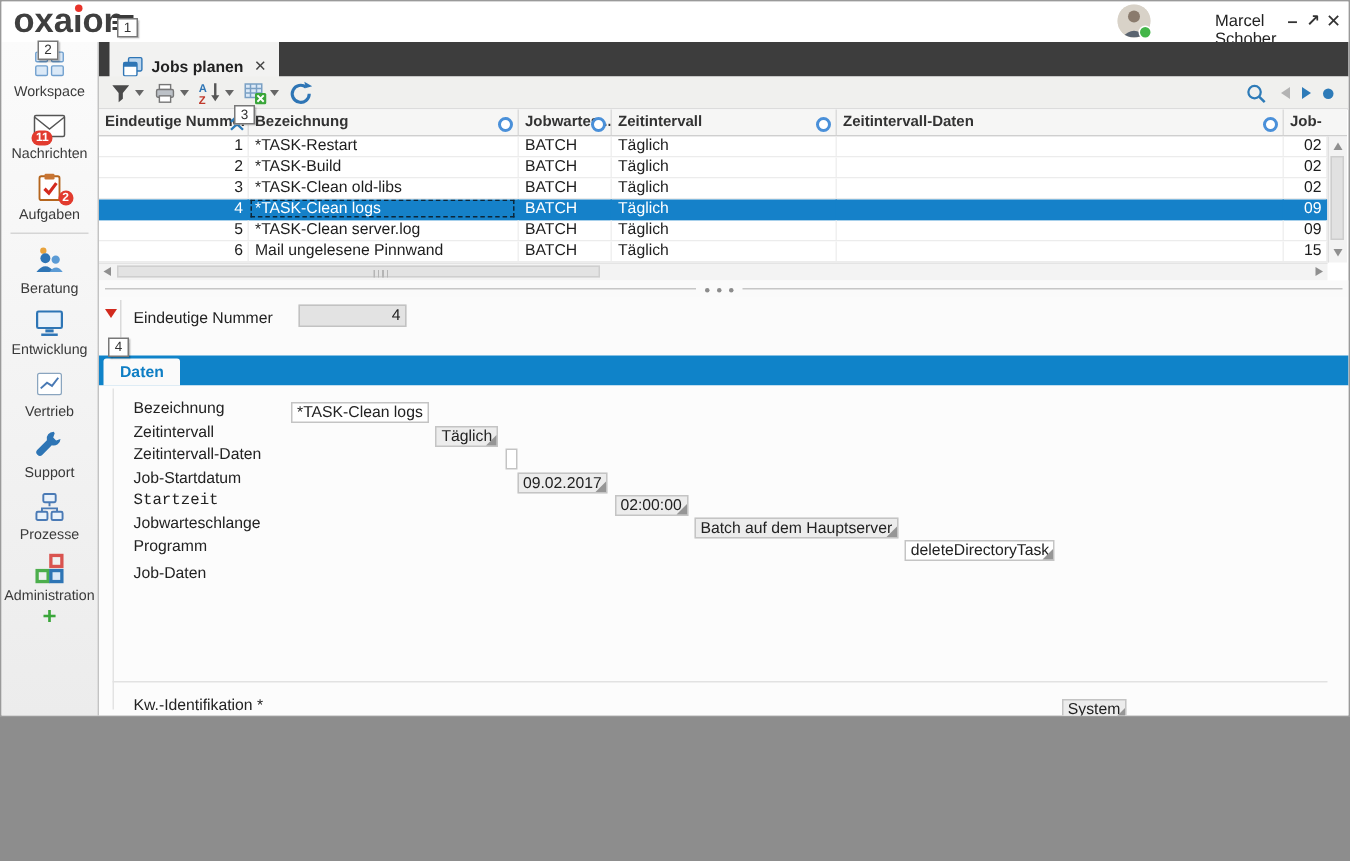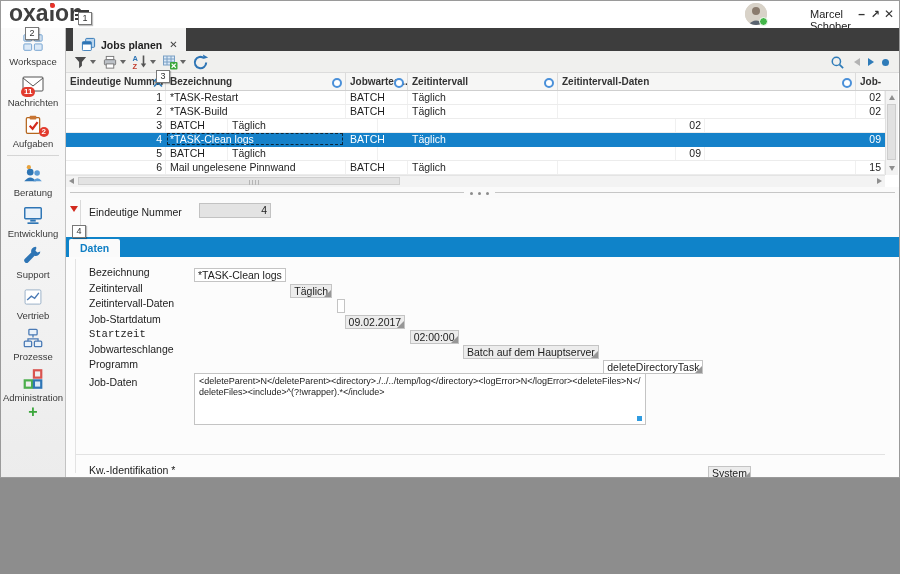--- a/index.html
+++ b/index.html
@@ -193,34 +193,34 @@
         <svg width="24" height="22" viewBox="0 0 24 24">
             <rect x="3" y="4" width="18" height="12" rx="1" fill="#eaf2fa" stroke="#2e75b5" stroke-width="1.6"></rect>
             <rect x="9" y="17" width="6" height="2.2" fill="#2e75b5"></rect>
             <rect x="6" y="20" width="12" height="1.8" fill="#2e75b5"></rect>
           </svg>
       </div>
       <span class="sb-label">Entwicklung</span>
     </div>
     <div class="sb-item">
       <div class="sb-icon">
-        <svg width="22" height="22" viewBox="0 0 24 24" fill="#2e75b5">
-            <path d="M15 2a5 5 0 0 0-4.9 6.2L3.2 15a2.6 2.6 0 1 0 3.7 3.7l6.8-6.9A5 5 0 0 0 20 7.2l-3.2 1.1-2.1-2.1L15.8 3z"></path>
-          </svg>
-      </div>
-      <span class="sb-label">Support</span>
-    </div>
-    <div class="sb-item">
-      <div class="sb-icon">
         <svg width="24" height="20" viewBox="0 0 24 24">
             <rect x="2.5" y="3.5" width="19" height="17" rx="1.5" fill="#fff" stroke="#8aa5bf"></rect>
             <path d="M5 15.5 l5 -4.5 4 2.5 5 -6.5" fill="none" stroke="#4a7ab5" stroke-width="1.6"></path>
           </svg>
       </div>
       <span class="sb-label">Vertrieb</span>
+    </div>
+    <div class="sb-item">
+      <div class="sb-icon">
+        <svg width="22" height="22" viewBox="0 0 24 24" fill="#2e75b5">
+            <path d="M15 2a5 5 0 0 0-4.9 6.2L3.2 15a2.6 2.6 0 1 0 3.7 3.7l6.8-6.9A5 5 0 0 0 20 7.2l-3.2 1.1-2.1-2.1L15.8 3z"></path>
+          </svg>
+      </div>
+      <span class="sb-label">Support</span>
     </div>
     <div class="sb-item">
       <div class="sb-icon">
         <svg width="24" height="22" viewBox="0 0 24 24" fill="#eaf2fa" stroke="#4a7ab5" stroke-width="1.4">
             <rect x="7.5" y="2.5" width="9" height="6" rx="1"></rect>
             <path d="M12 8.5 v3 M6.5 15.5 v-2.5 h11 v2.5" fill="none"></path>
             <rect x="2.5" y="15.5" width="8" height="6" rx="1"></rect>
             <rect x="13.5" y="15.5" width="8" height="6" rx="1"></rect>
           </svg>
       </div>
@@ -347,35 +347,37 @@
       <div class="tr">
         <div class="td num c1">2</div>
         <div class="td c2">*TASK-Build</div>
         <div class="td c3">BATCH</div>
         <div class="td c4">Täglich</div>
         <div class="td c5"></div>
         <div class="td num c6">02</div>
       </div>
       <div class="tr">
         <div class="td num c1">3</div>
+        <div class="td c2">*TASK-Clean old-libs</div>
         <div class="td c3">BATCH</div>
         <div class="td c4">Täglich</div>
         <div class="td c5"></div>
         <div class="td num c6">02</div>
       </div>
       <div class="tr sel">
         <div class="td num c1">4</div>
         <div class="td c2"><span>*TASK-Clean logs</span><span class="focusbox"></span></div>
         <div class="td c3">BATCH</div>
         <div class="td c4">Täglich</div>
         <div class="td c5"></div>
         <div class="td num c6">09</div>
       </div>
       <div class="tr">
         <div class="td num c1">5</div>
+        <div class="td c2">*TASK-Clean server.log</div>
         <div class="td c3">BATCH</div>
         <div class="td c4">Täglich</div>
         <div class="td c5"></div>
         <div class="td num c6">09</div>
       </div>
       <div class="tr">
         <div class="td num c1">6</div>
         <div class="td c2">Mail ungelesene Pinnwand</div>
         <div class="td c3">BATCH</div>
         <div class="td c4">Täglich</div>
@@ -434,21 +436,20 @@
     <span class="fl" style="top:70px;font-family:Liberation Mono, monospace;">Startzeit</span>
     <span class="fi fi-rel drop cornered" style="top:70px;width:64px;">02:00:00</span>
 
     <span class="fl" style="top:85px;">Jobwarteschlange</span>
     <span class="fi fi-rel drop cornered" style="top:85px;width:130px;">Batch auf dem Hauptserver</span>
 
     <span class="fl" style="top:100px;">Programm</span>
     <span class="fi fi-rel cornered" style="top:100px;width:226px;">deleteDirectoryTask</span>
 
     <span class="fl" style="top:118px;">Job-Daten</span>
-    <span class="ftext" style="top:116px;"><span>&lt;deleteParent&gt;N&lt;/deleteParent&gt;&lt;directory&gt;./../../temp/log&lt;/directory&gt;&lt;logError&gt;N&lt;/logError&gt;&lt;deleteFiles&gt;N&lt;/deleteFiles&gt;&lt;include&gt;^(?!wrapper).*&lt;/include&gt;</span><span class="resize-dot"></span></span>
 
     <span class="fdivider" style="top:197px;"></span>
 
     <span class="fl" style="top:206px;">Kw.-Identifikation *</span>
     <span class="fi fi-rel drop cornered" style="top:206px;width:130px;">System</span>
 
     <span class="fl" style="top:221px;">Sprache</span>
     <span class="fi fi-rel drop cornered" style="top:221px;width:130px;">Deutsch</span>
 
     <span class="fl" style="top:237px;">Erstauslieferung</span>

